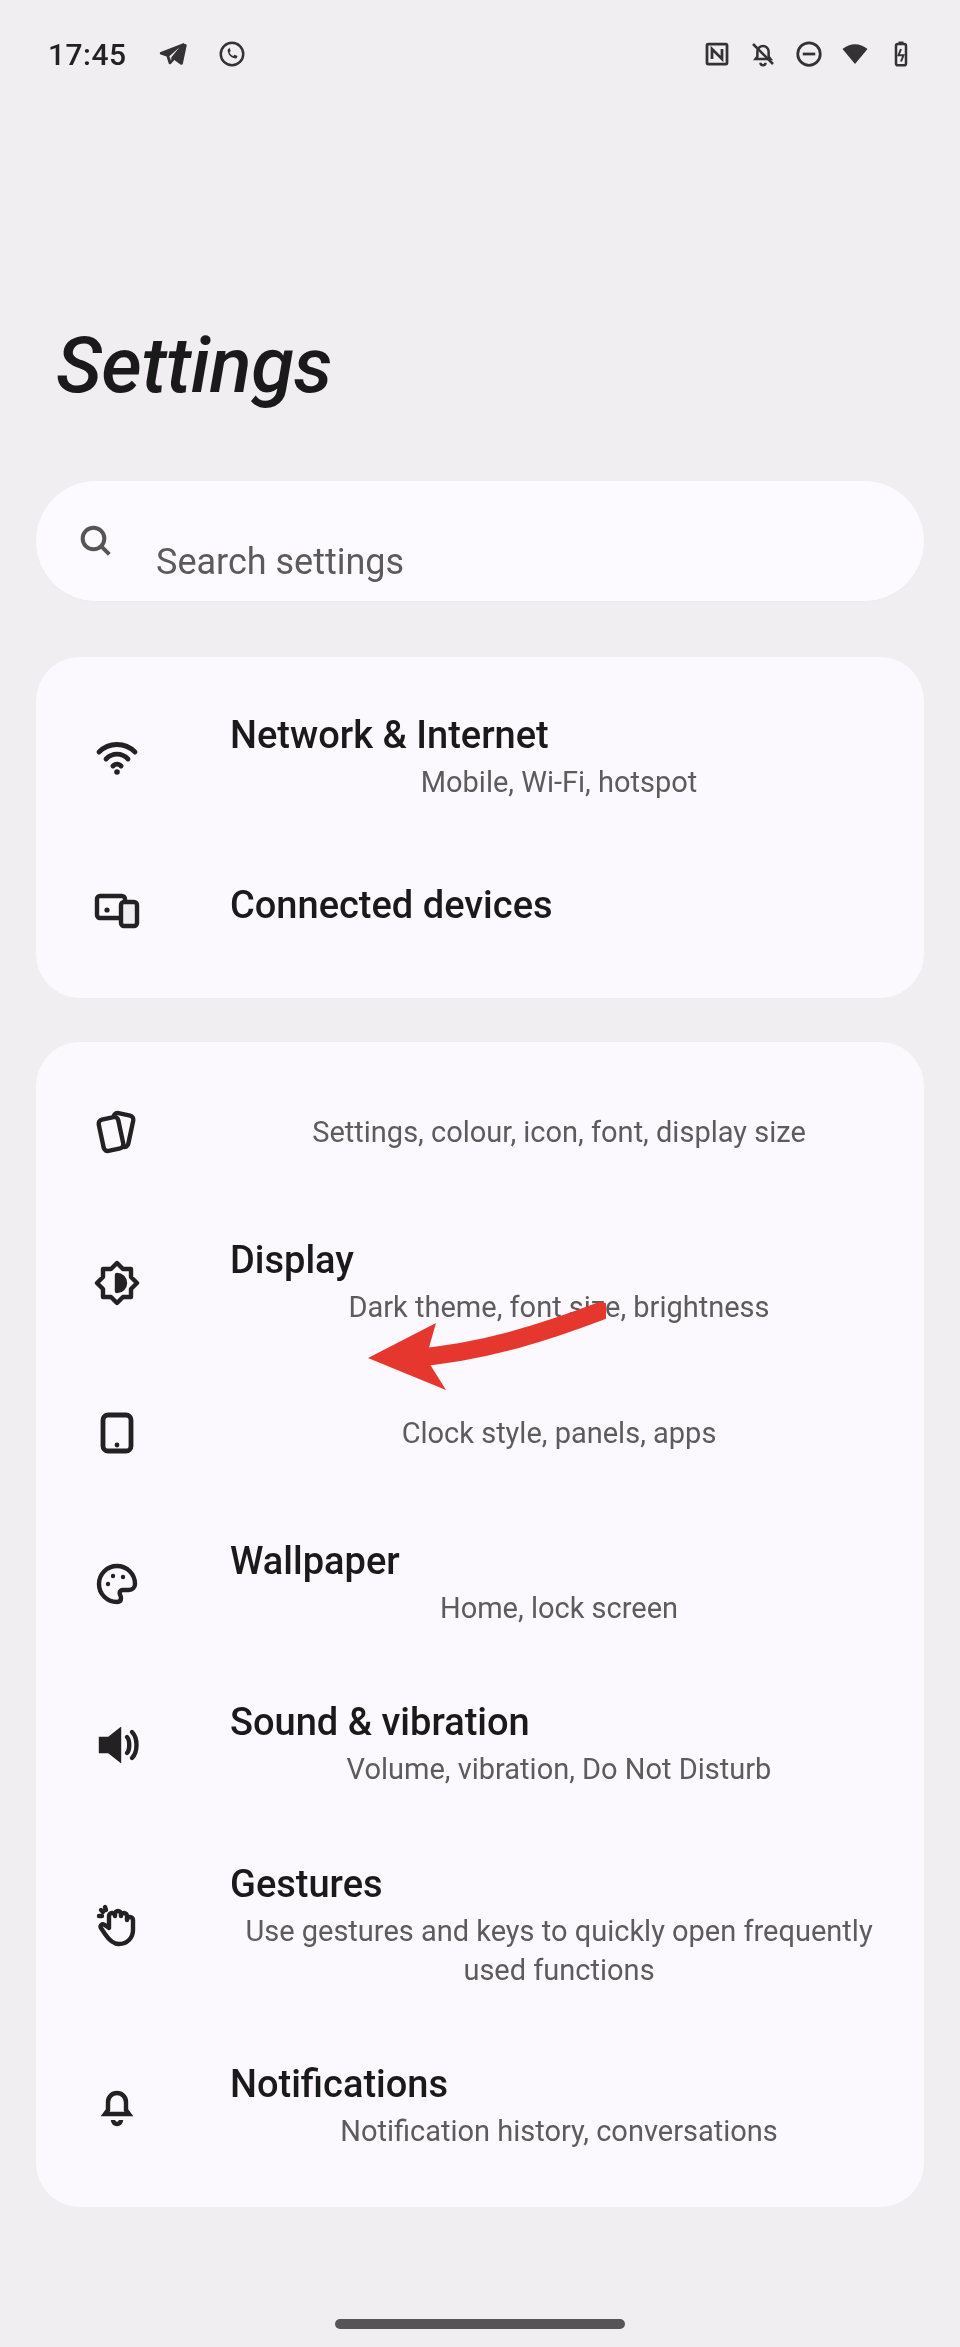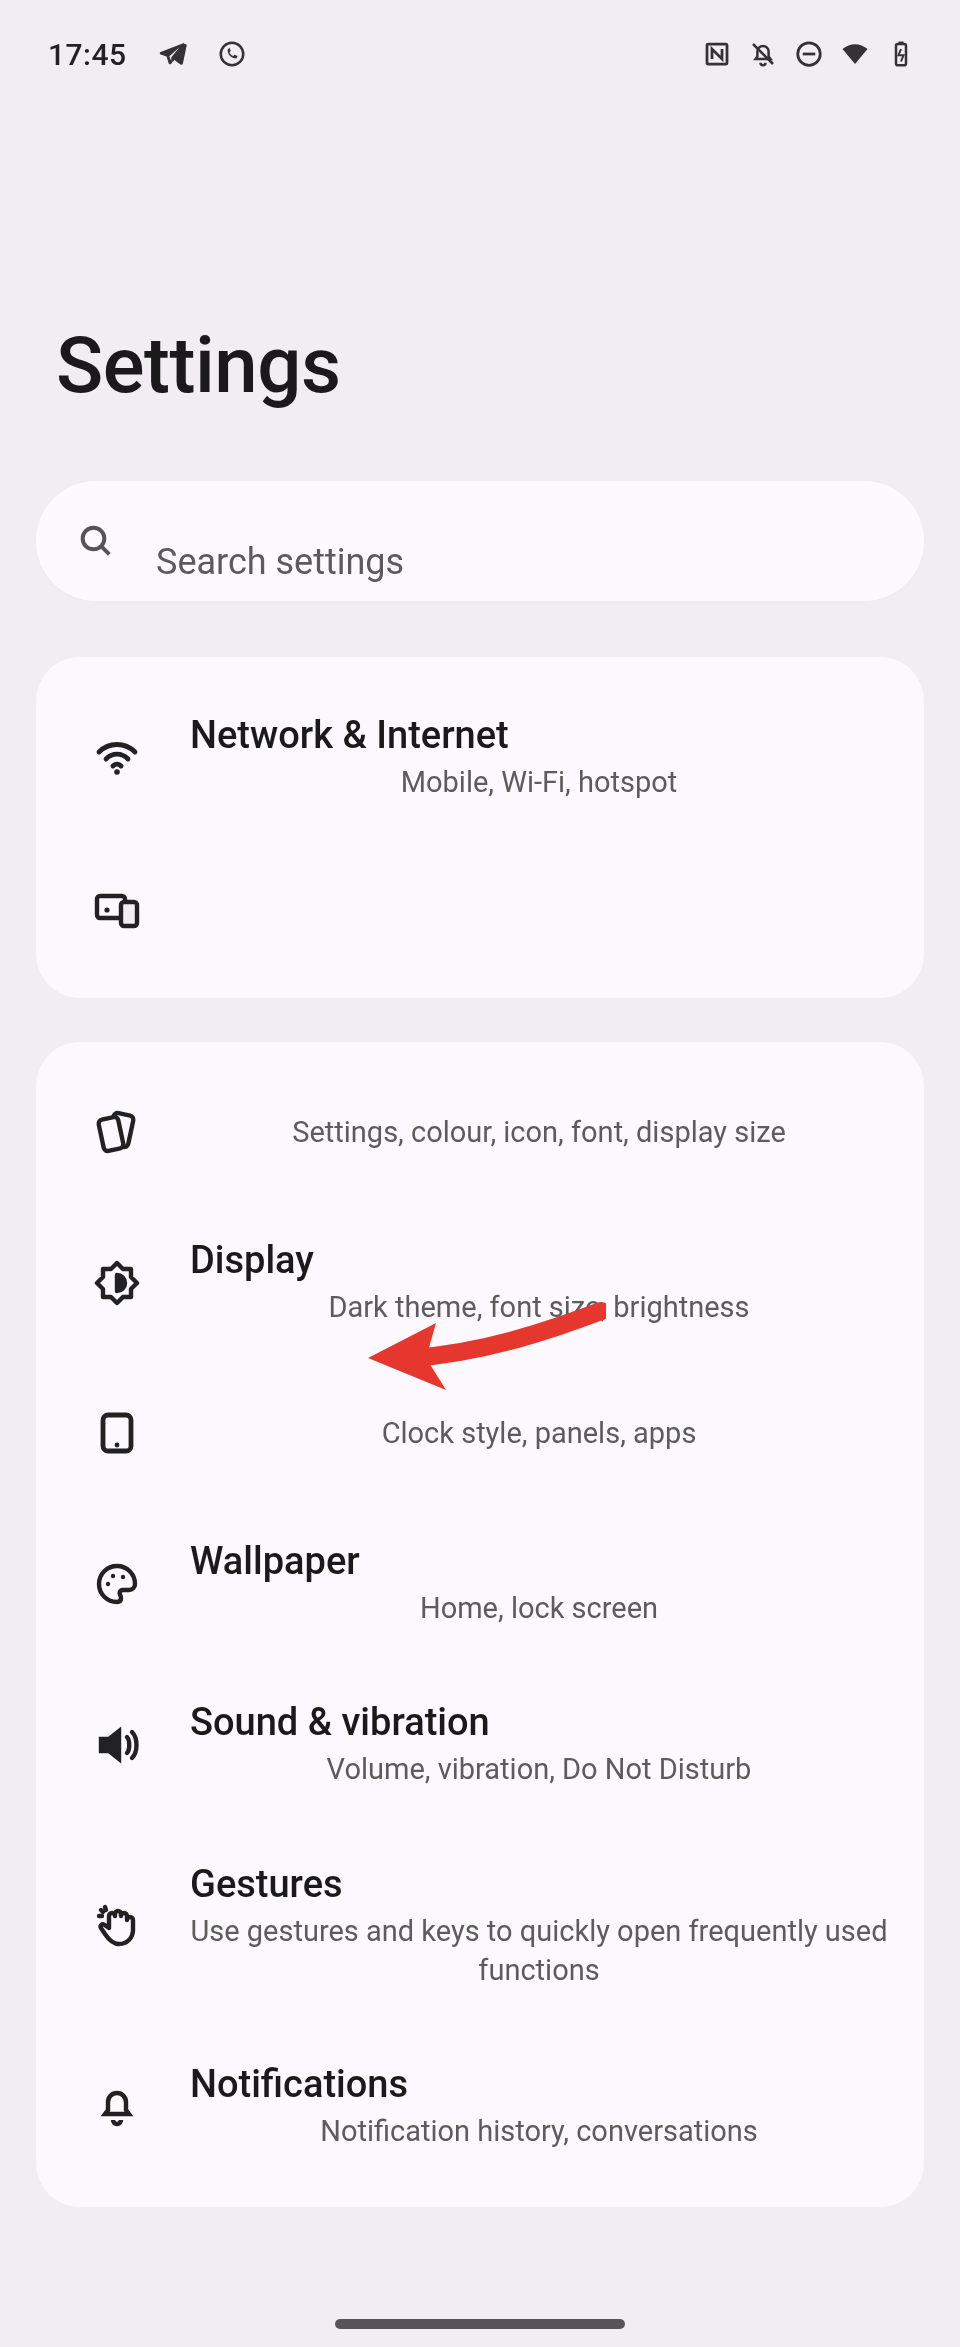--- a/index.html
+++ b/index.html
@@ -20,21 +20,21 @@
     padding: 28px 44px 0 48px;
     height: 80px;
   }
   .status-left { display: flex; align-items: center; gap: 30px; }
   .status-right { display: flex; align-items: center; gap: 16px; }
   .time { font-size: 30px; font-weight: 500; letter-spacing: 0.5px; color: #222; }
   .status-icon { width: 30px; height: 30px; display:flex; align-items:center; justify-content:center; }
   .status-icon svg { width: 100%; height: 100%; }
 
   
-  .header { padding: 240px 56px 70px 56px; }
+  .header { padding: 240px 56px 70px 56px; font-style: italic; }
   .page-title { font-size: 78px; font-weight: 500; color: #1a1a1a; letter-spacing: -0.5px; }
 
   
   .search-wrap { padding: 0 36px; }
   .search-bar {
     background: #fcfaff;
     border-radius: 60px;
     height: 120px;
     display: flex;
     align-items: center;
@@ -52,20 +52,21 @@
     padding: 20px 0;
   }
   .card-group + .card-group { margin-top: 44px; }
 
   
   .item {
     display: flex;
     align-items: center;
     padding: 36px 36px 36px 44px;
     min-height: 140px;
+    gap: 40px;
   }
   .item .icon-col {
     width: 74px;
     display: flex;
     justify-content: center;
     align-items: center;
     margin-right: 36px;
     flex-shrink: 0;
   }
   .item .icon-col svg { width: 48px; height: 48px; stroke: #222; }
@@ -183,20 +184,21 @@
 
   <div class="item">
     <div class="icon-col">
       <svg viewBox="0 0 24 24" fill="none" stroke="#222" stroke-width="2.2">
           <rect x="2" y="6" width="14" height="11" rx="1.5"></rect>
           <rect x="14" y="9" width="8" height="12" rx="1.5" fill="#f1eef2"></rect>
           <circle cx="7" cy="13" r="1.3" fill="#222" stroke="none"></circle>
         </svg>
     </div>
     <div class="texts">
+      <div class="title">Connected devices</div>
     </div>
   </div>
 
 </div>
 
 <div class="card-group">
 
   <div class="item">
     <div class="icon-col">
       <svg viewBox="0 0 24 24" fill="none" stroke="#222" stroke-width="2.2">

